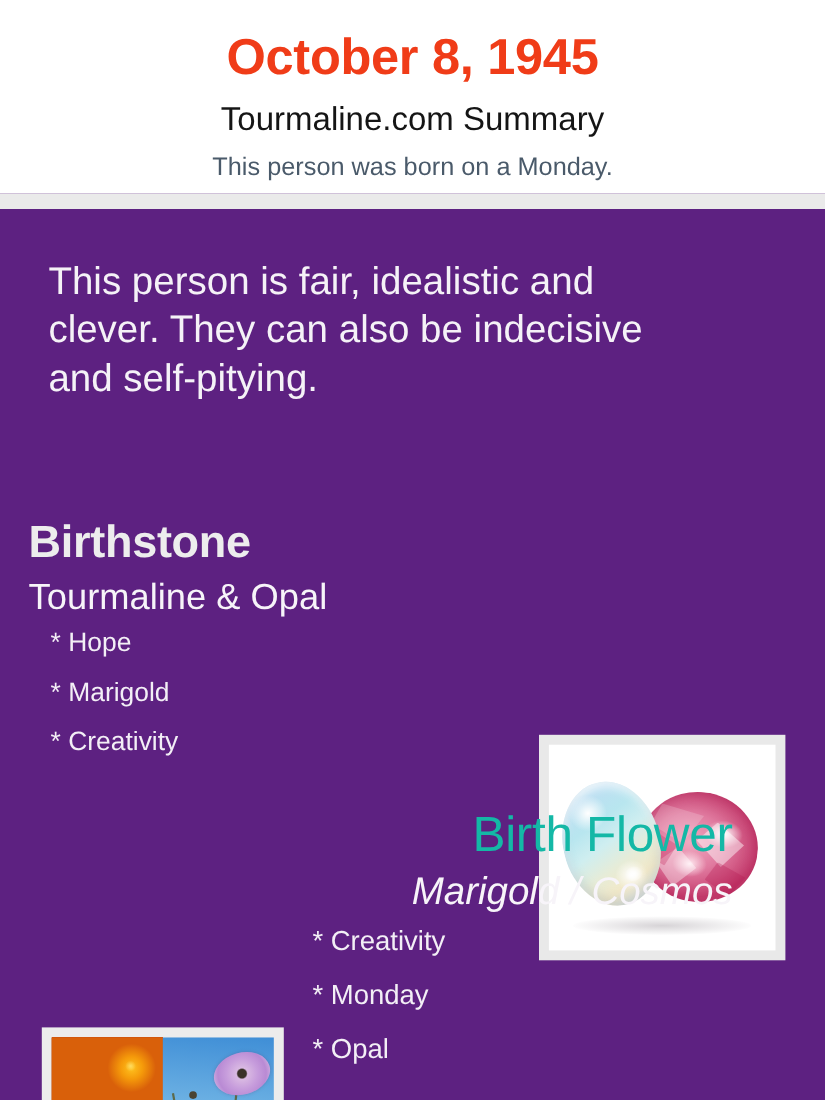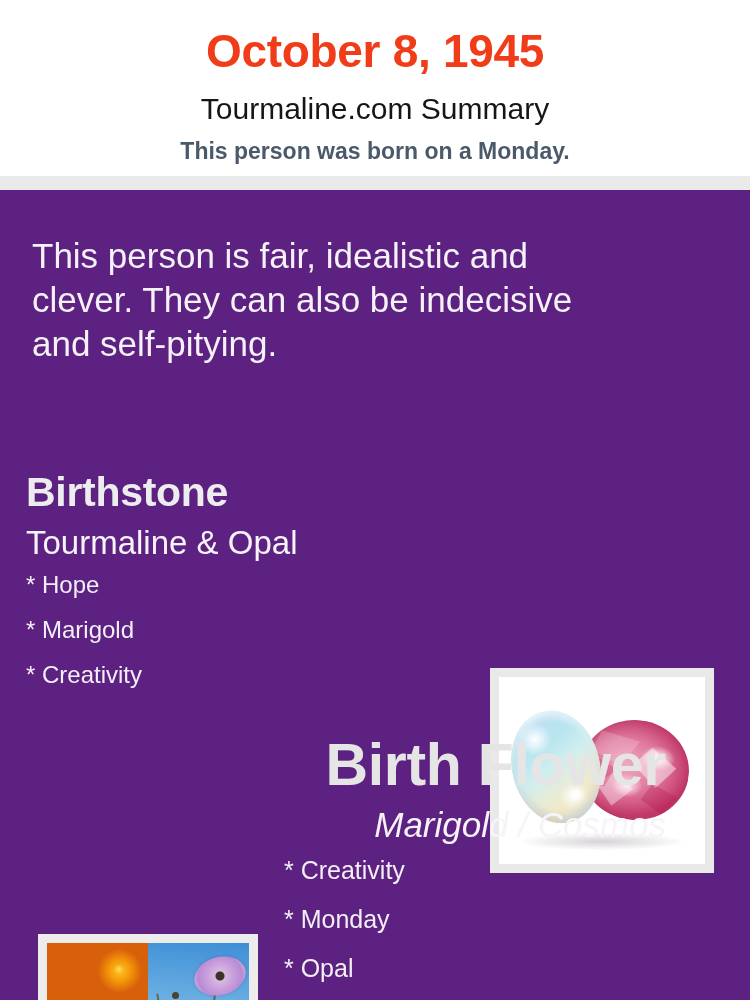--- a/index.html
+++ b/index.html
@@ -45,21 +45,21 @@
   .header-site {
     font-size: 30px;
     font-weight: normal;
     color: #151515;
     line-height: 1;
     padding-top: 20px;
   }
 
   .header-note {
     font-size: 23px;
-    font-weight: bold;
+    font-weight: normal;
     color: #4a5a6a;
     line-height: 1;
     padding-top: 16px;
   }
 
   .header-divider {
     position: absolute;
     left: 0; top: 176px;
     width: 750px;
     height: 14px;
@@ -90,20 +90,21 @@
     letter-spacing: -0.5px;
   }
 
   .zodiac-desc {
     font-size: 35px;
     font-weight: normal;
     color: #f5f2f7;
     line-height: 1.26;
     padding-top: 12px;
     max-width: 580px;
+    margin-left: 12px;
   }
 
   
   .stone-text {
     position: absolute;
     left: 26px; top: 282px;
     width: 430px;
   }
 
   .stone-title {
@@ -118,20 +119,21 @@
     font-size: 33px;
     font-weight: normal;
     color: #f7f4f9;
     line-height: 1;
     padding-top: 13px;
   }
 
   .stone-list {
     list-style: none;
     padding-top: 14px;
+    margin-left: 20px;
   }
 
   .stone-list li {
     font-size: 24px;
     color: #f3eff6;
     line-height: 1;
     padding-bottom: 21px;
     white-space: nowrap;
   }
 
@@ -302,23 +304,23 @@
 
   
   .flower-text {
     position: absolute;
     left: 270px; top: 546px;
     width: 396px;
     text-align: right;
   }
 
   .flower-title {
-    font-size: 59px;
-    font-weight: bold;
-    color: #e5e5e5;
+    font-size: 45px;
+    font-weight: normal;
+    color: #14b8a6;
     line-height: 1;
     letter-spacing: -0.3px;
   }
 
   .flower-name {
     font-size: 35px;
     font-weight: normal;
     color: #f7f4f9;
     line-height: 1;
     padding-top: 12px;

